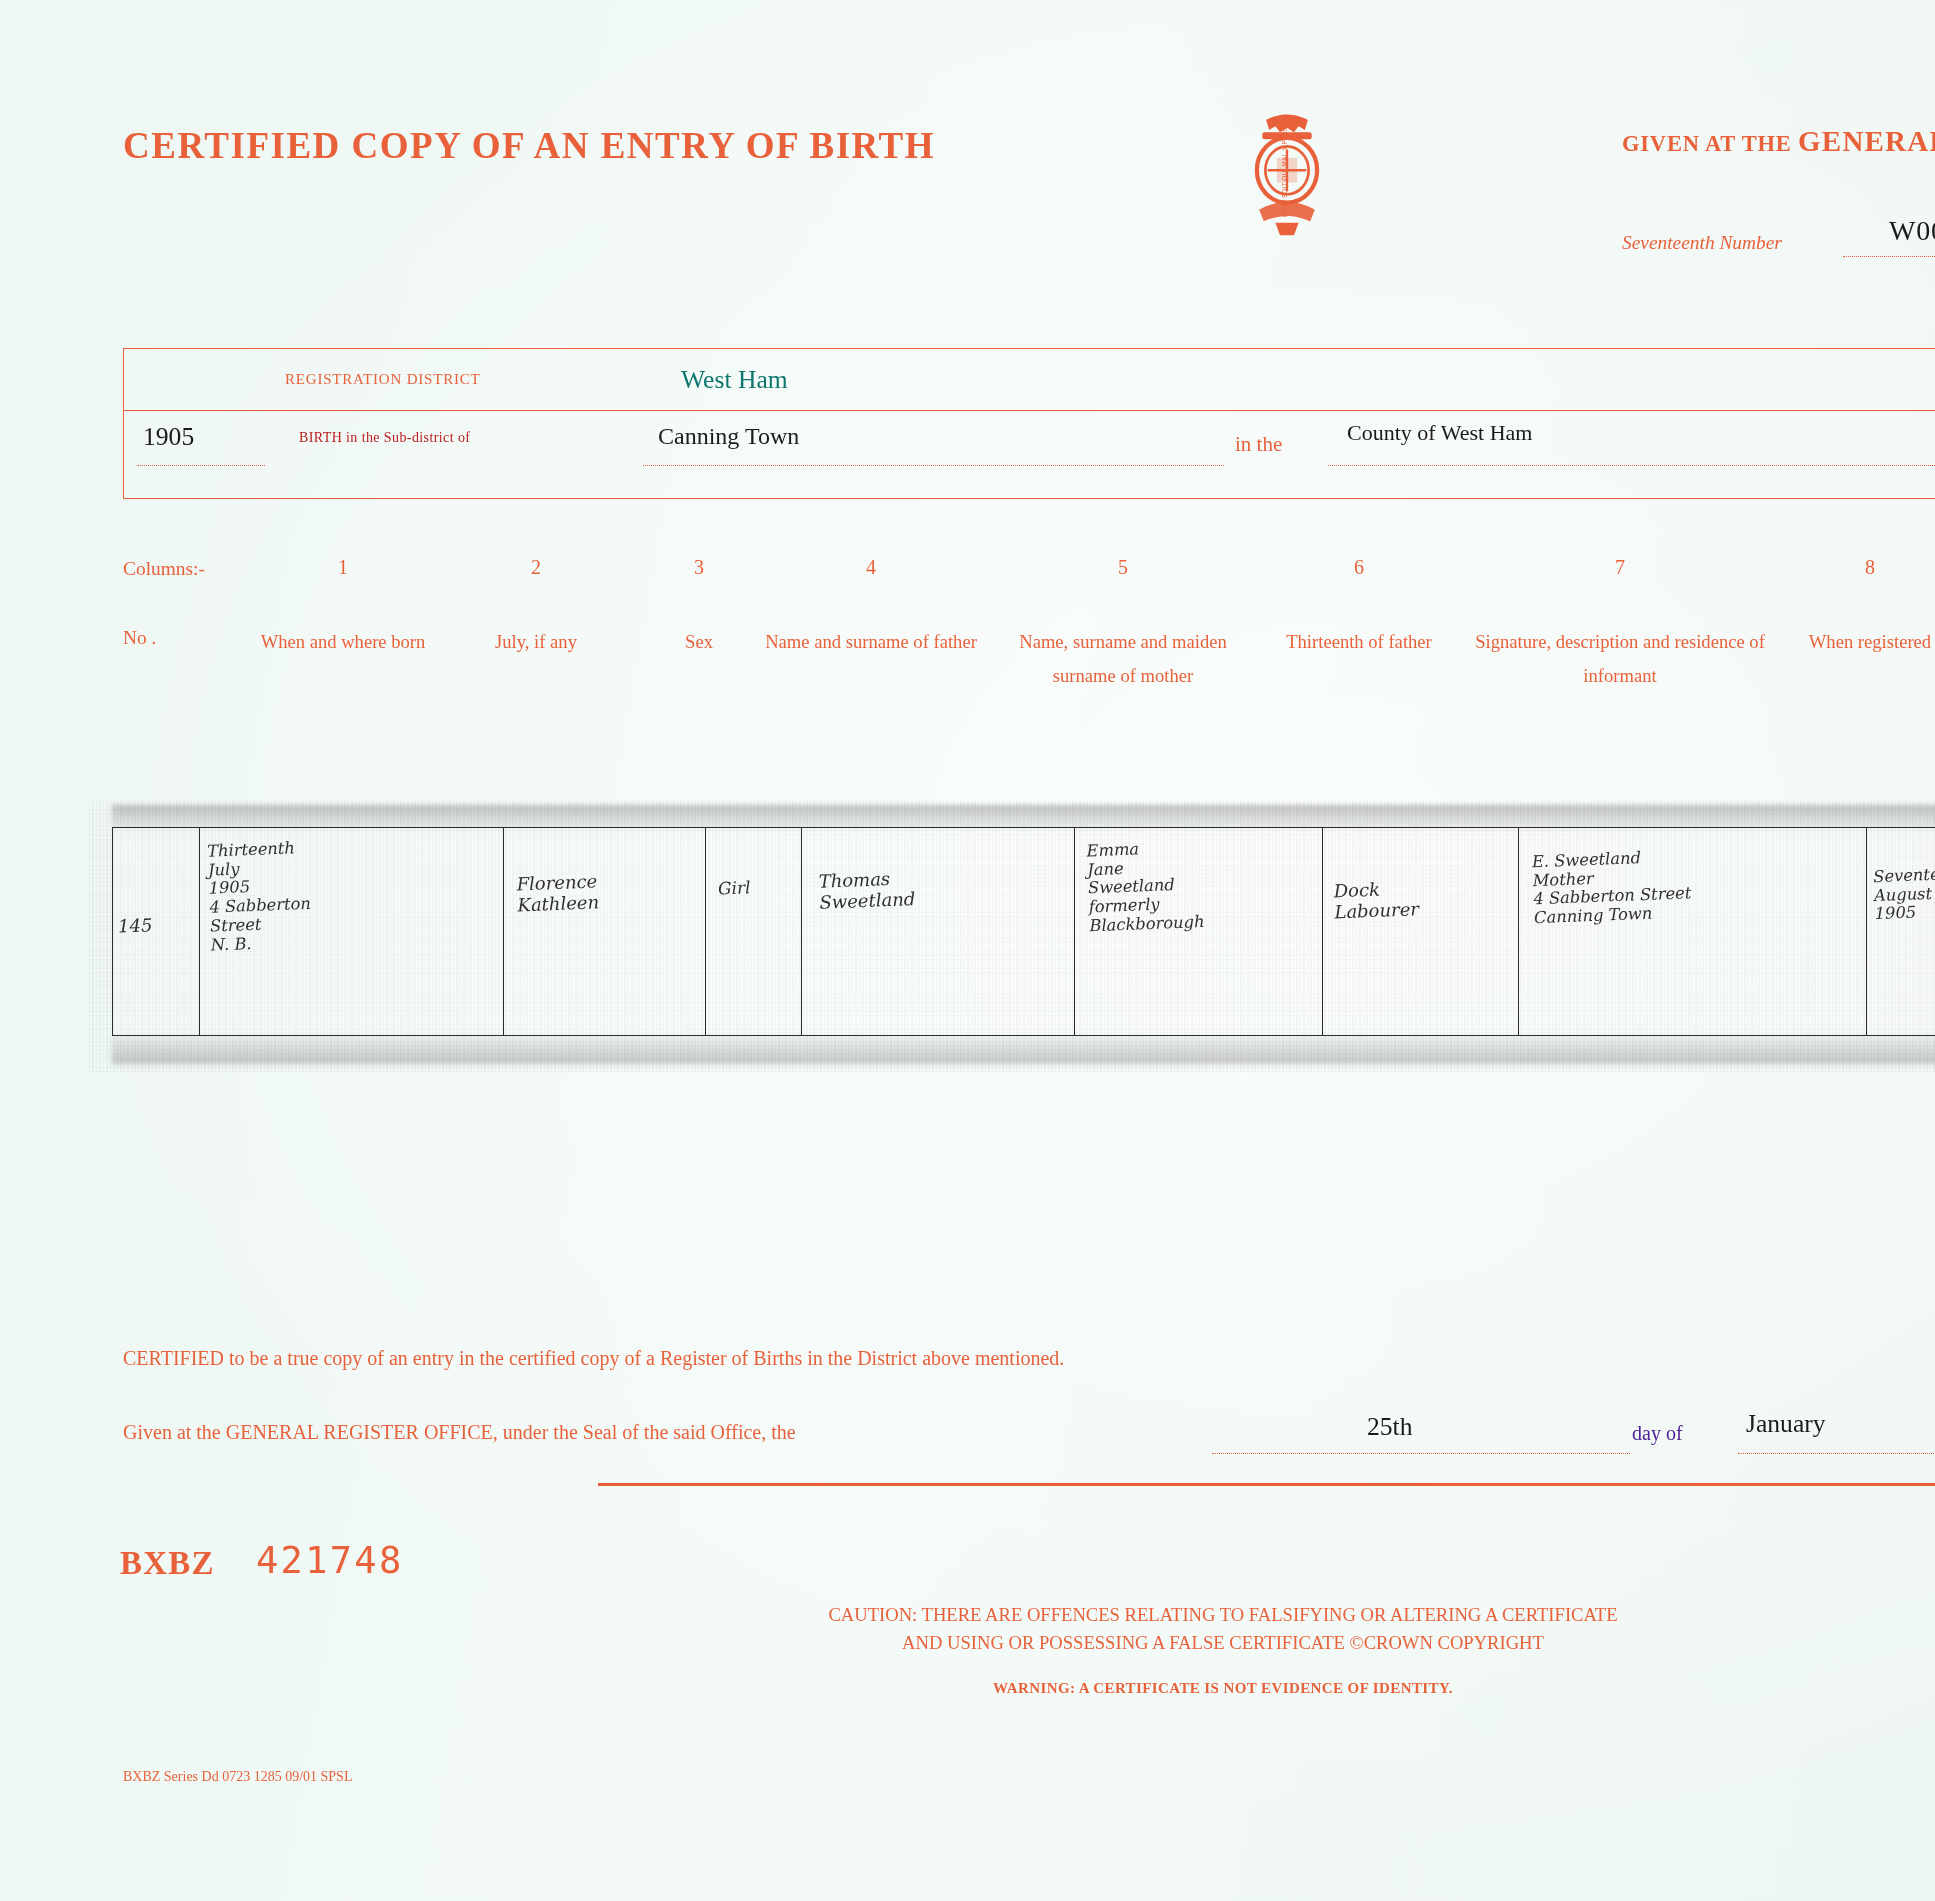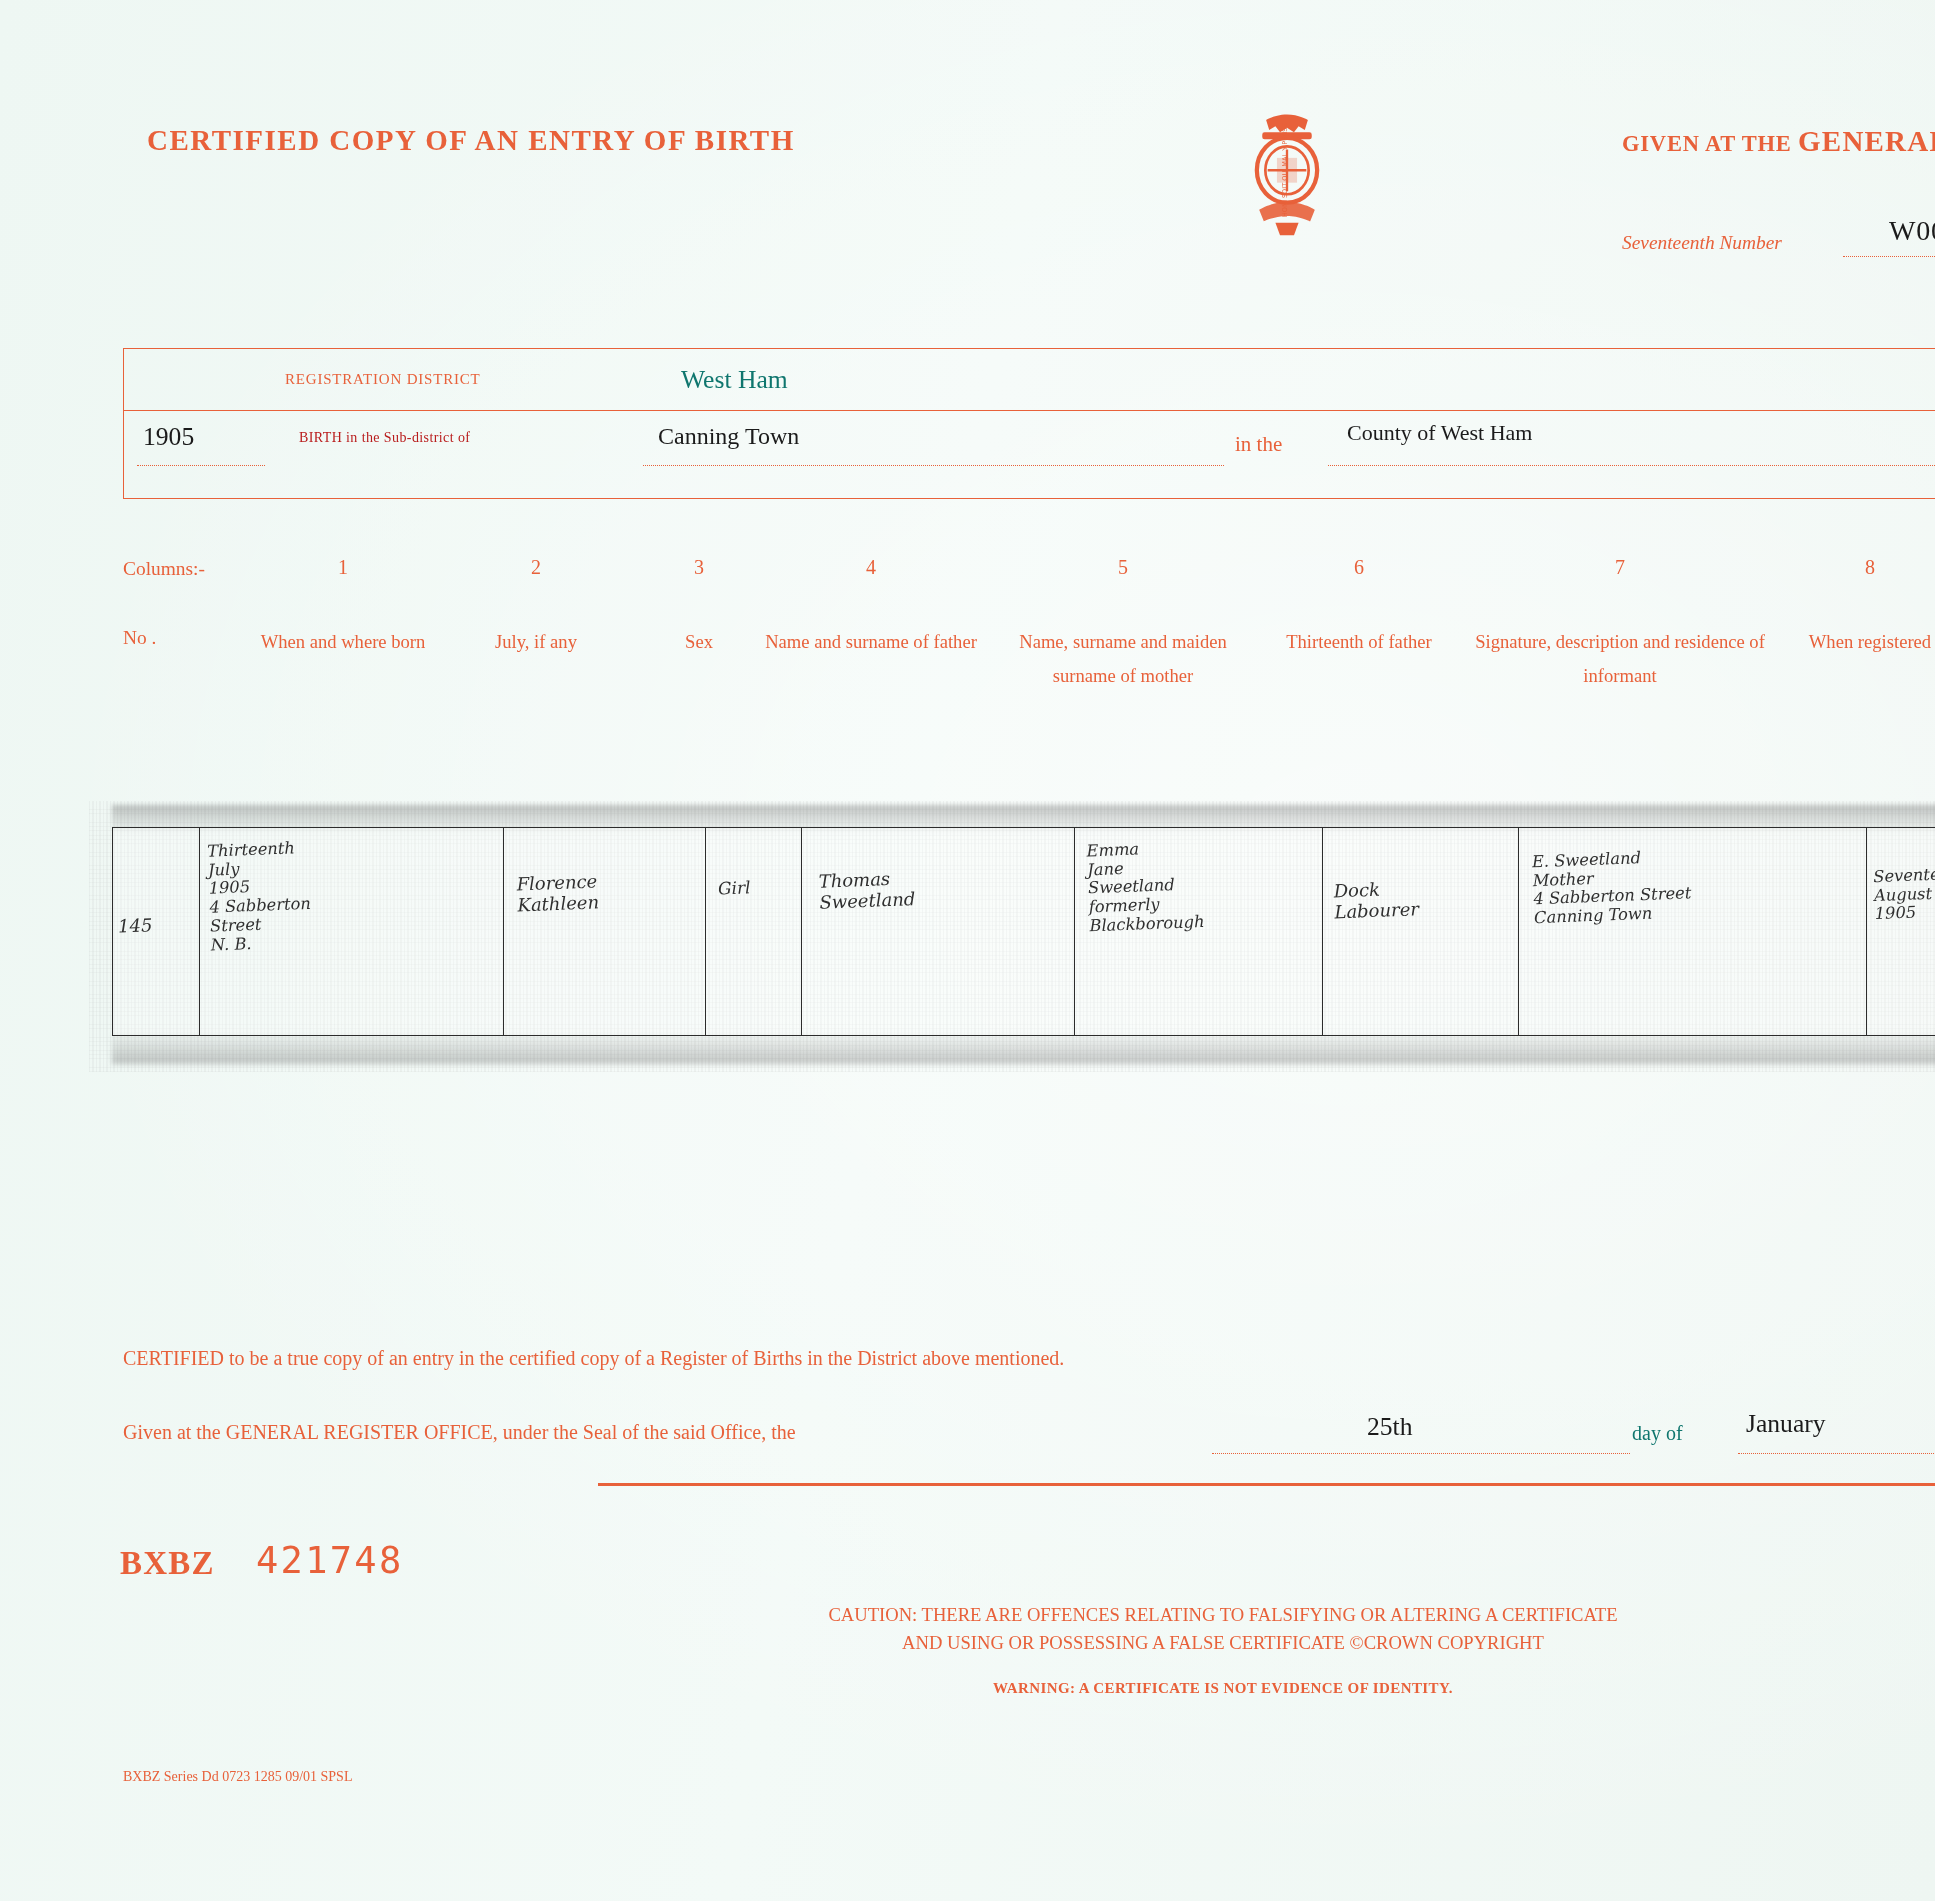--- a/index.html
+++ b/index.html
@@ -26,25 +26,24 @@
       linear-gradient(100deg, #eef7f3 0%, #f3faf7 35%, #eef6f2 75%, #e9f3ef 100%);
     pointer-events: none;
   }
 
   
   .hdr-title {
     position: absolute;
     left: 123px; top: 124px;
     font-family: "Liberation Serif", serif;
     font-weight: bold;
-    font-size: 29px;
+    font-size: 37px;
     letter-spacing: 1.5px;
     color: #e8613a;
     white-space: nowrap;
-    margin-left: 24px;
   }
   .hdr-given {
     position: absolute;
     left: 1622px; top: 125px;
     font-family: "Liberation Serif", serif;
     font-size: 22.5px;
     letter-spacing: 0.8px;
     color: #e8613a;
     white-space: nowrap;
     font-weight: bold;
@@ -245,21 +244,21 @@
     border-bottom: 1.5px dotted #e8613a;
   }
   .val-day {
     position: absolute;
     left: 1367px; top: 1412px;
     font-size: 25.6px; color: #1b1b1b; white-space: nowrap;
   }
   .lbl-dayof {
     position: absolute;
     left: 1632px; top: 1422px;
-    font-size: 20px; color: #0f766e; white-space: nowrap;
+    font-size: 20px; color: #4c1d95; white-space: nowrap;
   }
   .given-dots-2 {
     position: absolute;
     left: 1738px; top: 1453px; width: 434px;
     border-bottom: 1.5px dotted #e8613a;
   }
   .val-month {
     position: absolute;
     left: 1746px; top: 1409px;
     font-size: 25.6px; color: #1b1b1b; white-space: nowrap;

